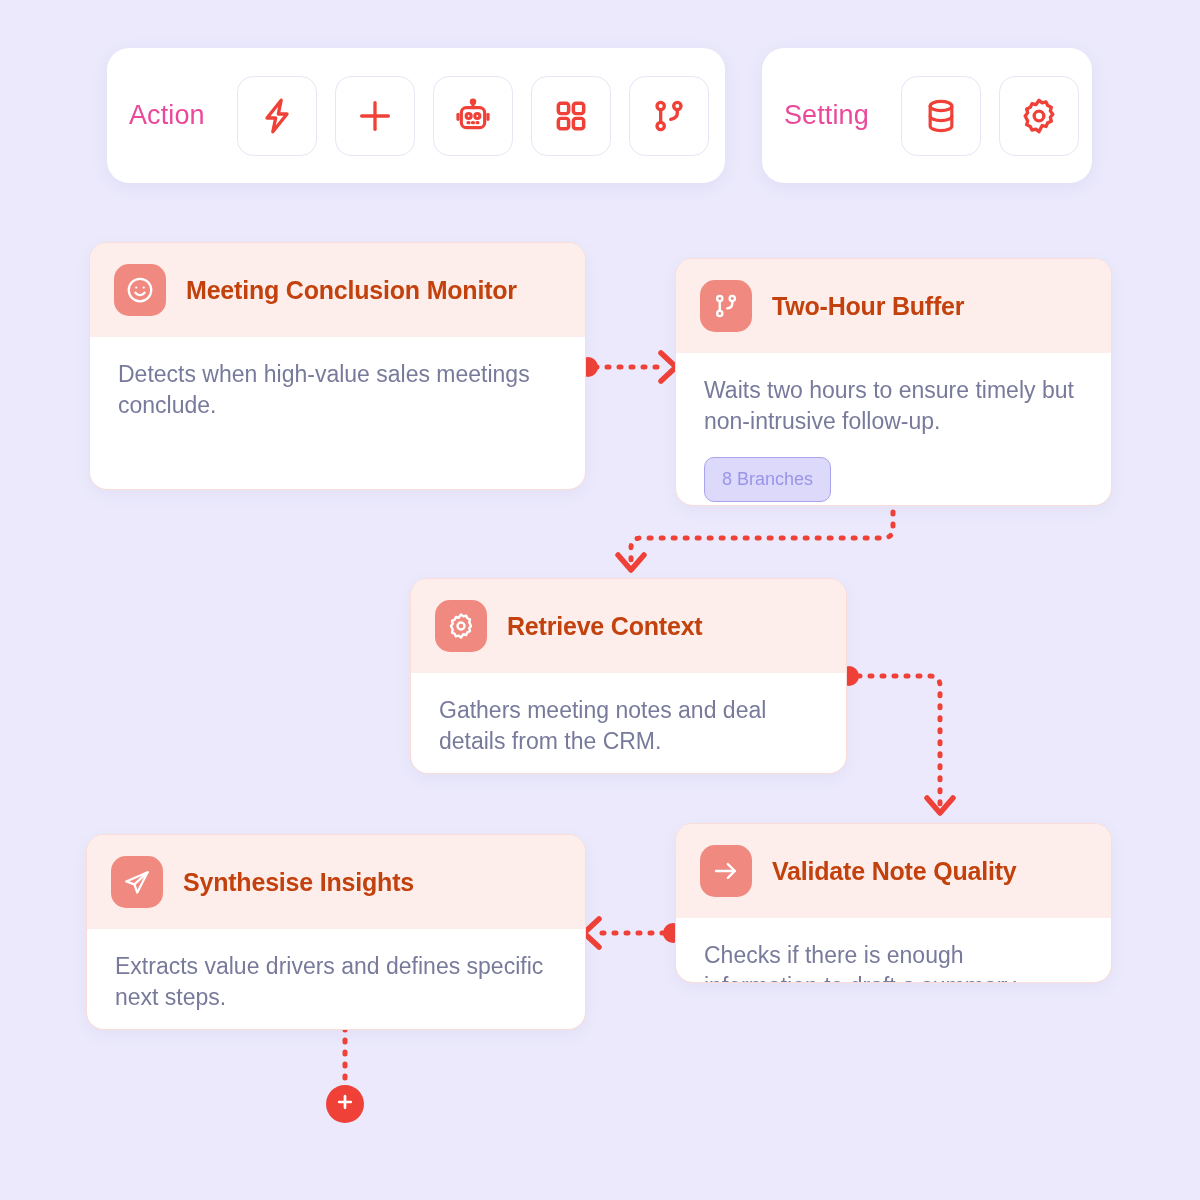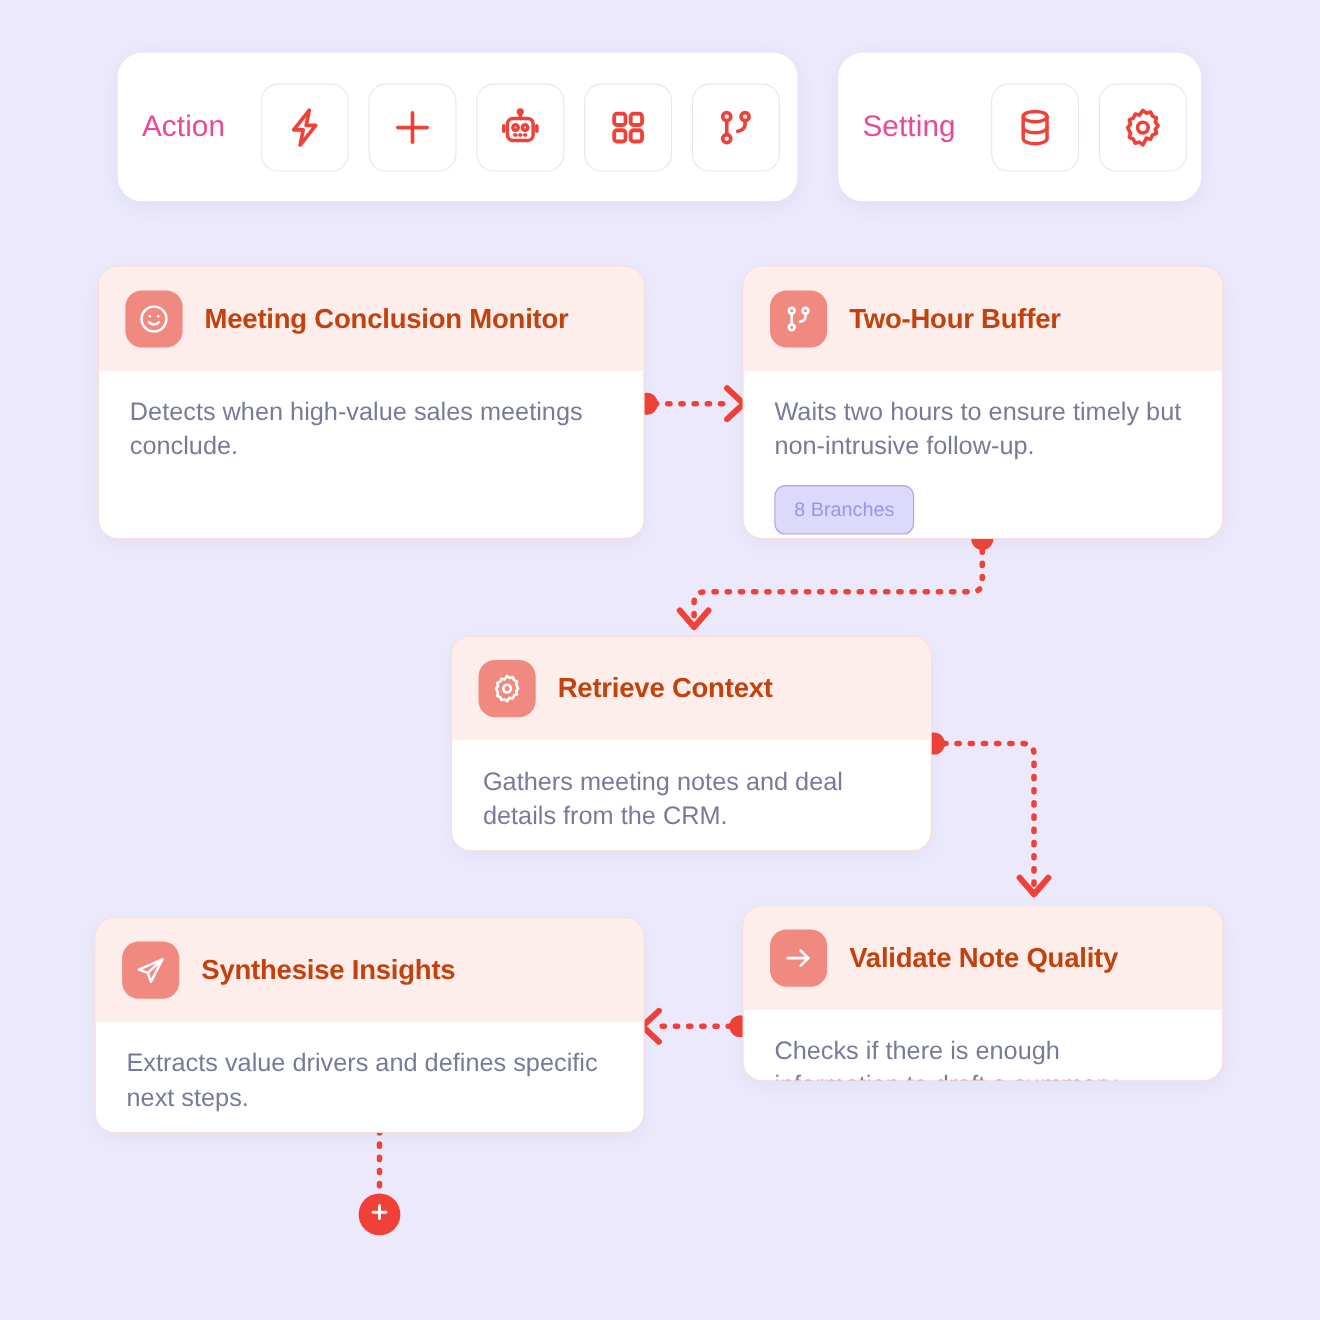--- a/index.html
+++ b/index.html
@@ -97,21 +97,21 @@
     padding: 11px 17px;
     border: 1.6px solid #a9a4f0;
     border-radius: 10px;
     background: #ddd9fa;
     color: #9a95e8;
     font-size: 18px;
   }
 
   
   #card-monitor  { left: 89px;  top: 242px; width: 497px; height: 248px; }
-  #card-buffer   { left: 675px; top: 242px; width: 437px; height: 248px; }
+  #card-buffer   { left: 675px; top: 258px; width: 437px; height: 248px; }
   #card-context  { left: 410px; top: 578px; width: 437px; height: 196px; }
   #card-insights { left: 86px;  top: 823px; width: 500px; height: 196px; margin-top: 11px; }
   #card-validate { left: 675px; top: 823px; width: 437px; height: 160px; }
 
   
   .edges { position: absolute; inset: 0; pointer-events: none; }
 
   .add-node {
     position: absolute;
     left: 326px;

